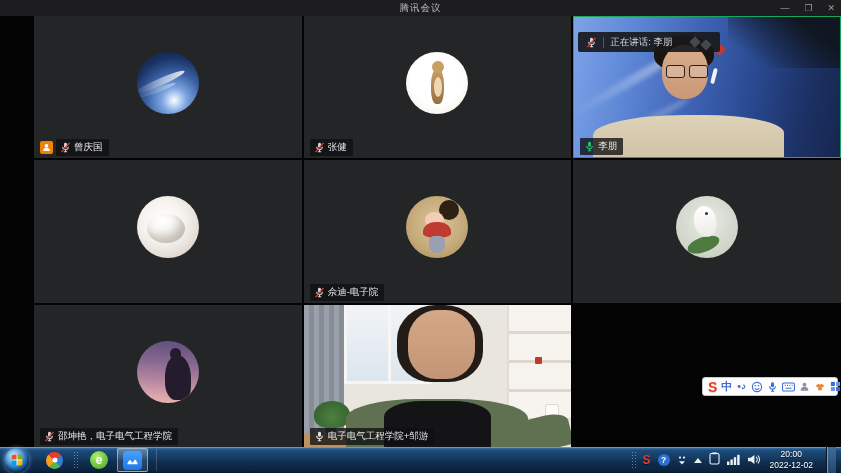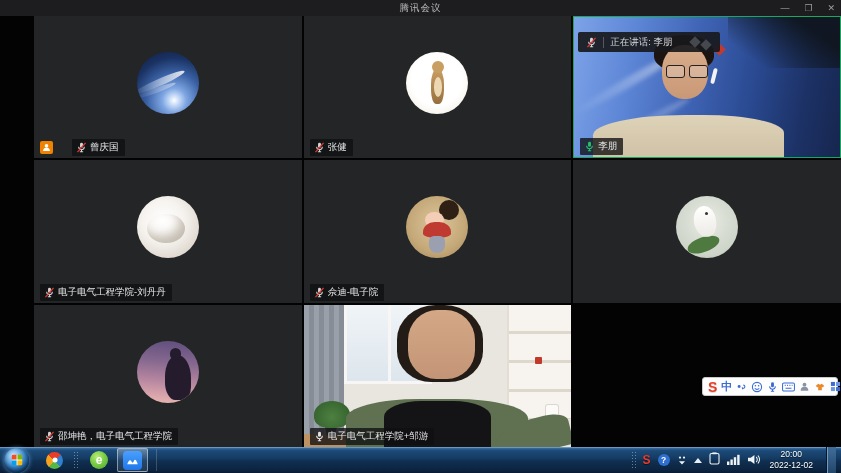--- a/index.html
+++ b/index.html
@@ -112,21 +112,21 @@
     clip-path:polygon(10% 0,90% 0,75% 100%,25% 100%)}
   .v8 .hair{left:35%;top:0;width:32%;height:54%;border-radius:45% 45% 40% 40%;background:#221b16}
   .v8 .face{left:39%;top:4%;width:25%;height:48%;border-radius:44% 44% 42% 42%;
     background:linear-gradient(#d4a887,#c39576)}
   .v8 .body{left:16%;bottom:0;width:68%;height:34%;border-radius:40% 40% 0 0;background:#5f7150}
   .v8 .vest{left:30%;bottom:0;width:40%;height:32%;border-radius:35% 35% 0 0;background:#141416}
   .v8 .arm{right:0;bottom:-4%;width:28%;height:24%;border-radius:50% 30% 0 0;
     background:#5f7150;transform:rotate(-14deg)}
 
   
-  .nameplate{position:absolute;left:6px;bottom:2px;display:flex;align-items:center;gap:19px;z-index:4}
+  .nameplate{position:absolute;left:6px;bottom:2px;display:flex;align-items:center;gap:3px;z-index:4}
   .pill{display:flex;align-items:center;gap:3px;background:rgba(16,16,18,.78);
     padding:2px 6px 2px 4px;border-radius:1px;font-size:9.5px;color:#e6e7e8;white-space:nowrap}
   .mic{display:inline-flex;width:11px;height:11px}
   .mic svg{width:11px;height:11px}
   .mic-muted{color:#d4d5d7}
   .mic-on{color:#e2e3e4}
   .mic-speaking{color:#27c06a}
   .mic-on .slash,.mic-speaking .slash{display:none}
   .host-badge{width:13px;height:13px;border-radius:2px;background:#ef8201;
     display:inline-flex;align-items:center;justify-content:center}
@@ -294,33 +294,20 @@
                 </svg>
             </span>
             <span>李朋</span>
           </span>
         </div>
       </div>
 
       <div class="tile">
         <div class="avatar av4">
           <i class="curl"></i>
-        </div>
-        <div class="nameplate">
-          <span class="pill">
-            <span class="mic mic-muted">
-              <svg viewBox="0 0 12 12">
-                  <rect x="4.4" y="0.8" width="3.2" height="5.6" rx="1.6" fill="currentColor"></rect>
-                  <path d="M2.9 5.3a3.1 3.1 0 0 0 6.2 0" fill="none" stroke="currentColor" stroke-width="1.1"></path>
-                  <path d="M6 8.4v1.6M4.2 10.6h3.6" stroke="currentColor" stroke-width="1.1"></path>
-                  <path class="slash" d="M1.6 11L10.4 1" stroke="#e23b30" stroke-width="1.4"></path>
-                </svg>
-            </span>
-            <span>电子电气工程学院-刘丹丹</span>
-          </span>
         </div>
       </div>
 
       <div class="tile">
         <div class="avatar av5">
           <i class="g-hair"></i>
           <i class="g-face"></i>
           <i class="g-fan"></i>
           <i class="g-dress"></i>
         </div>

